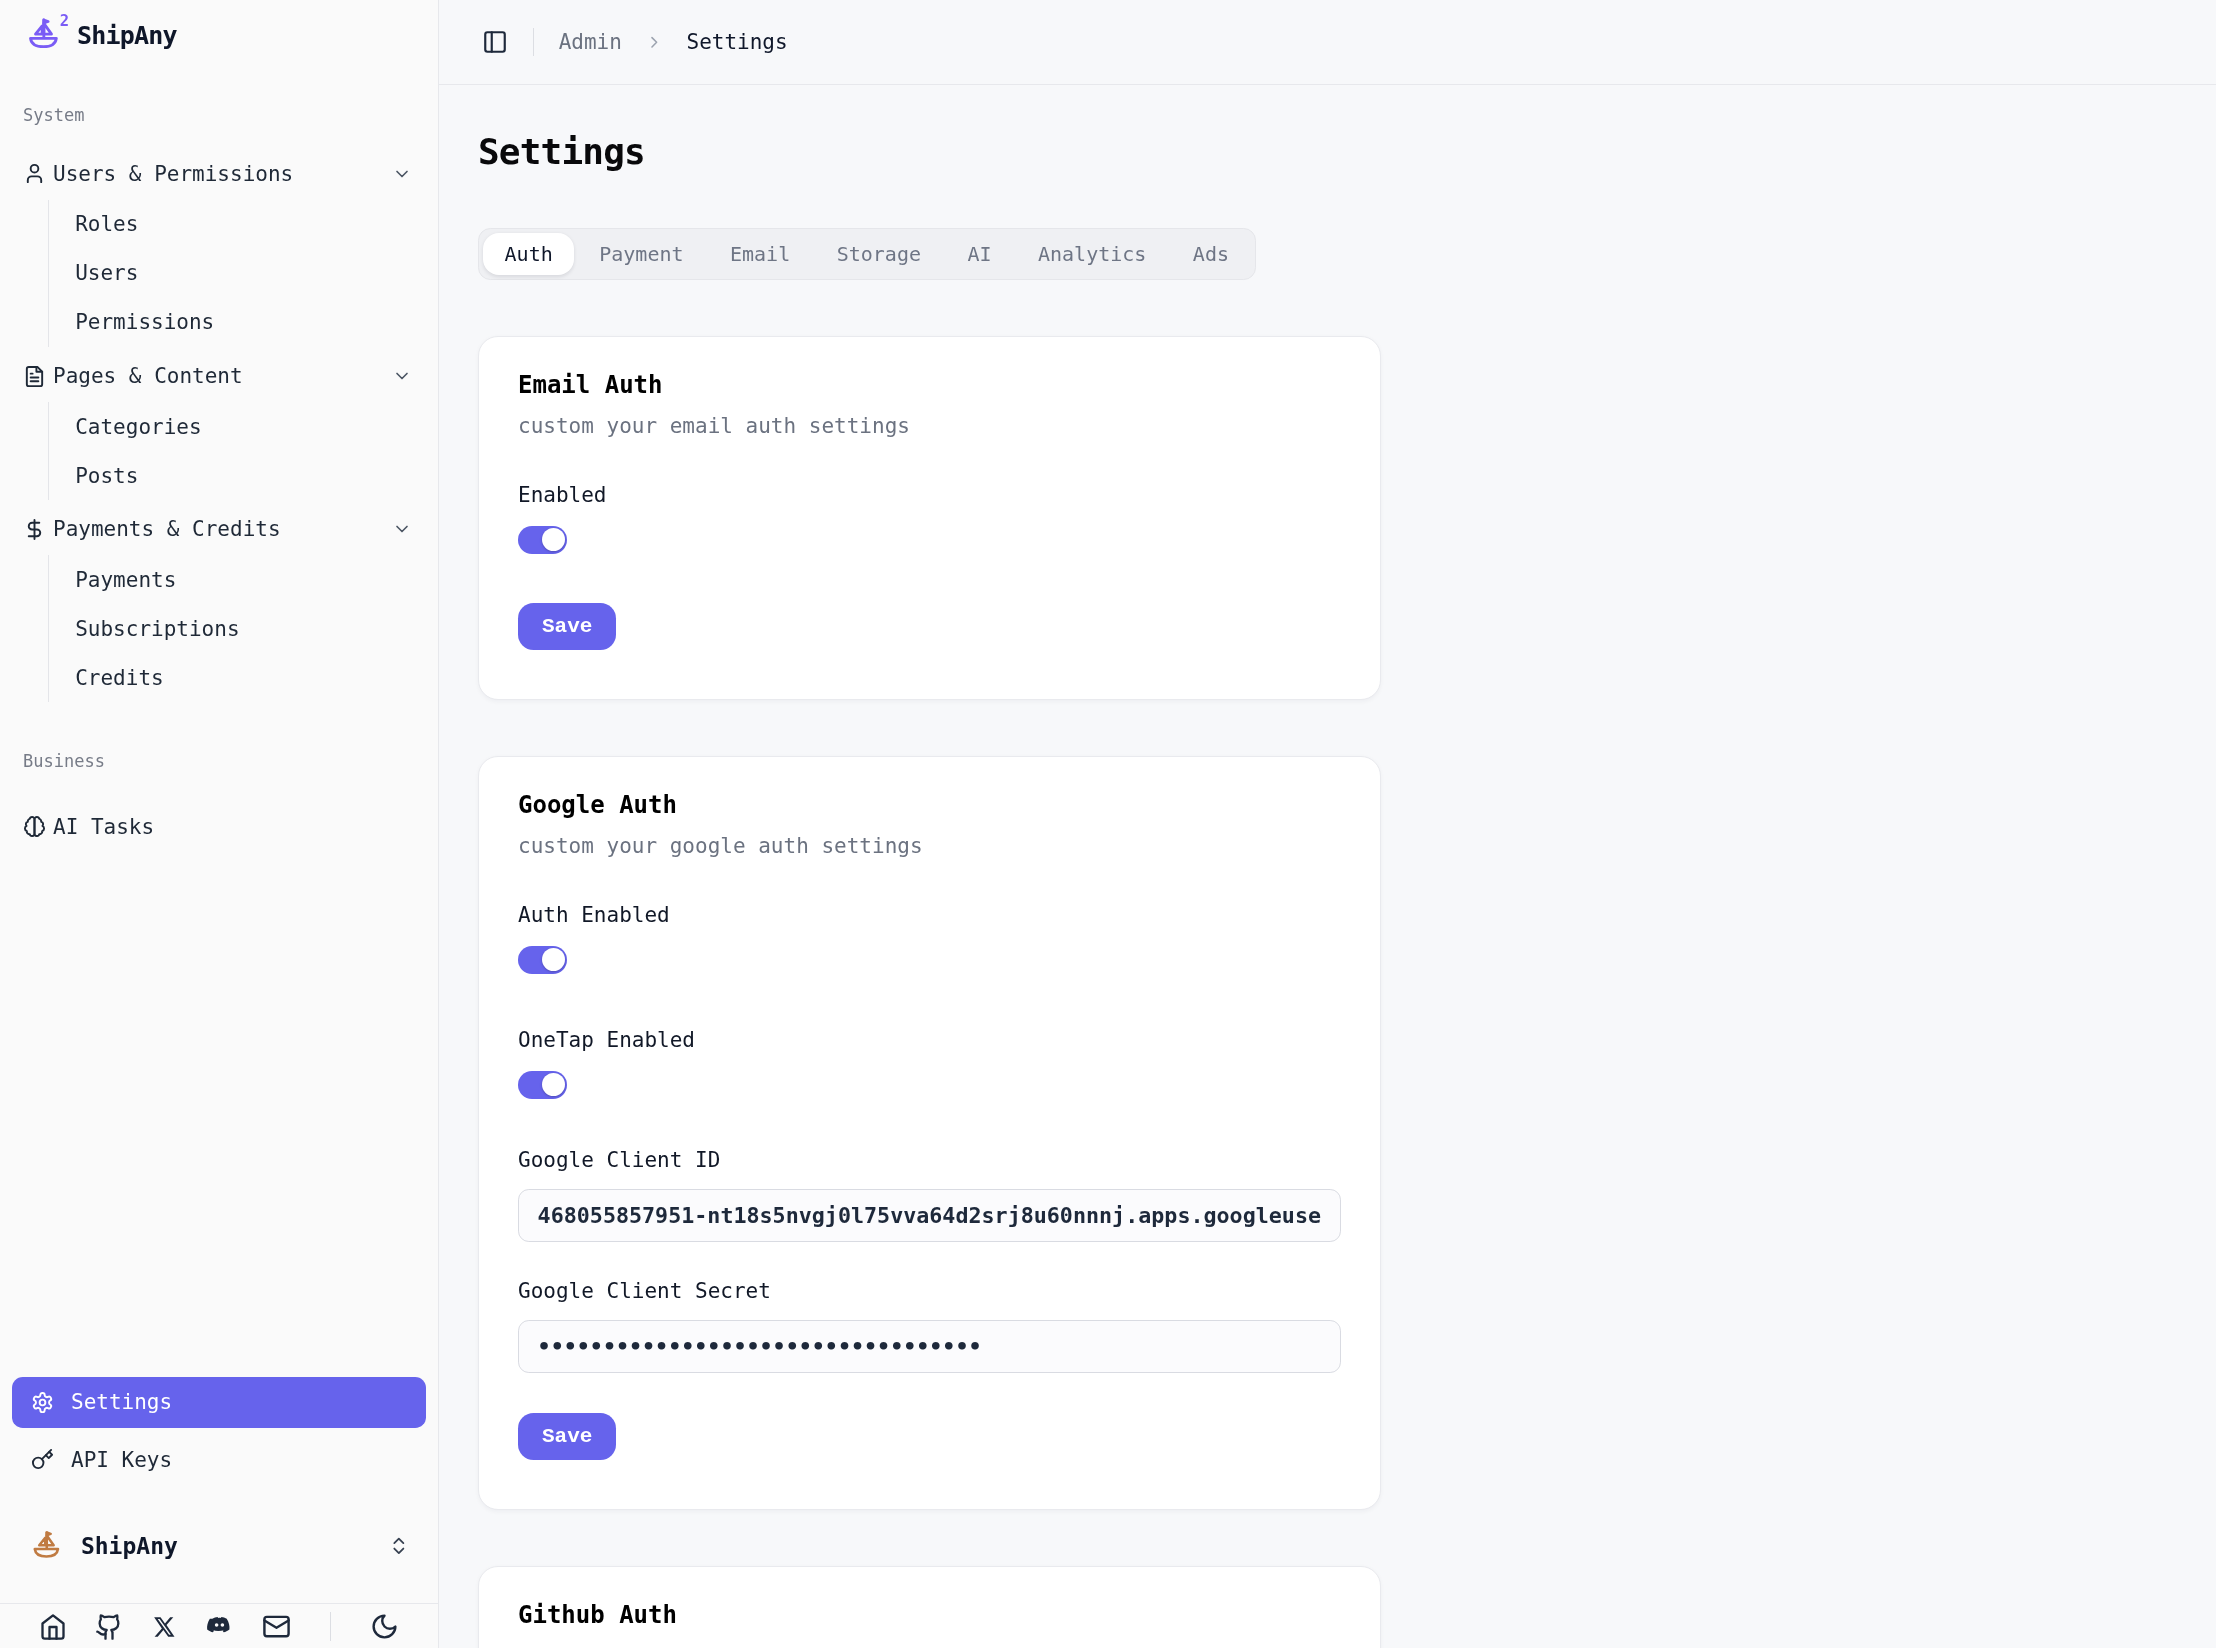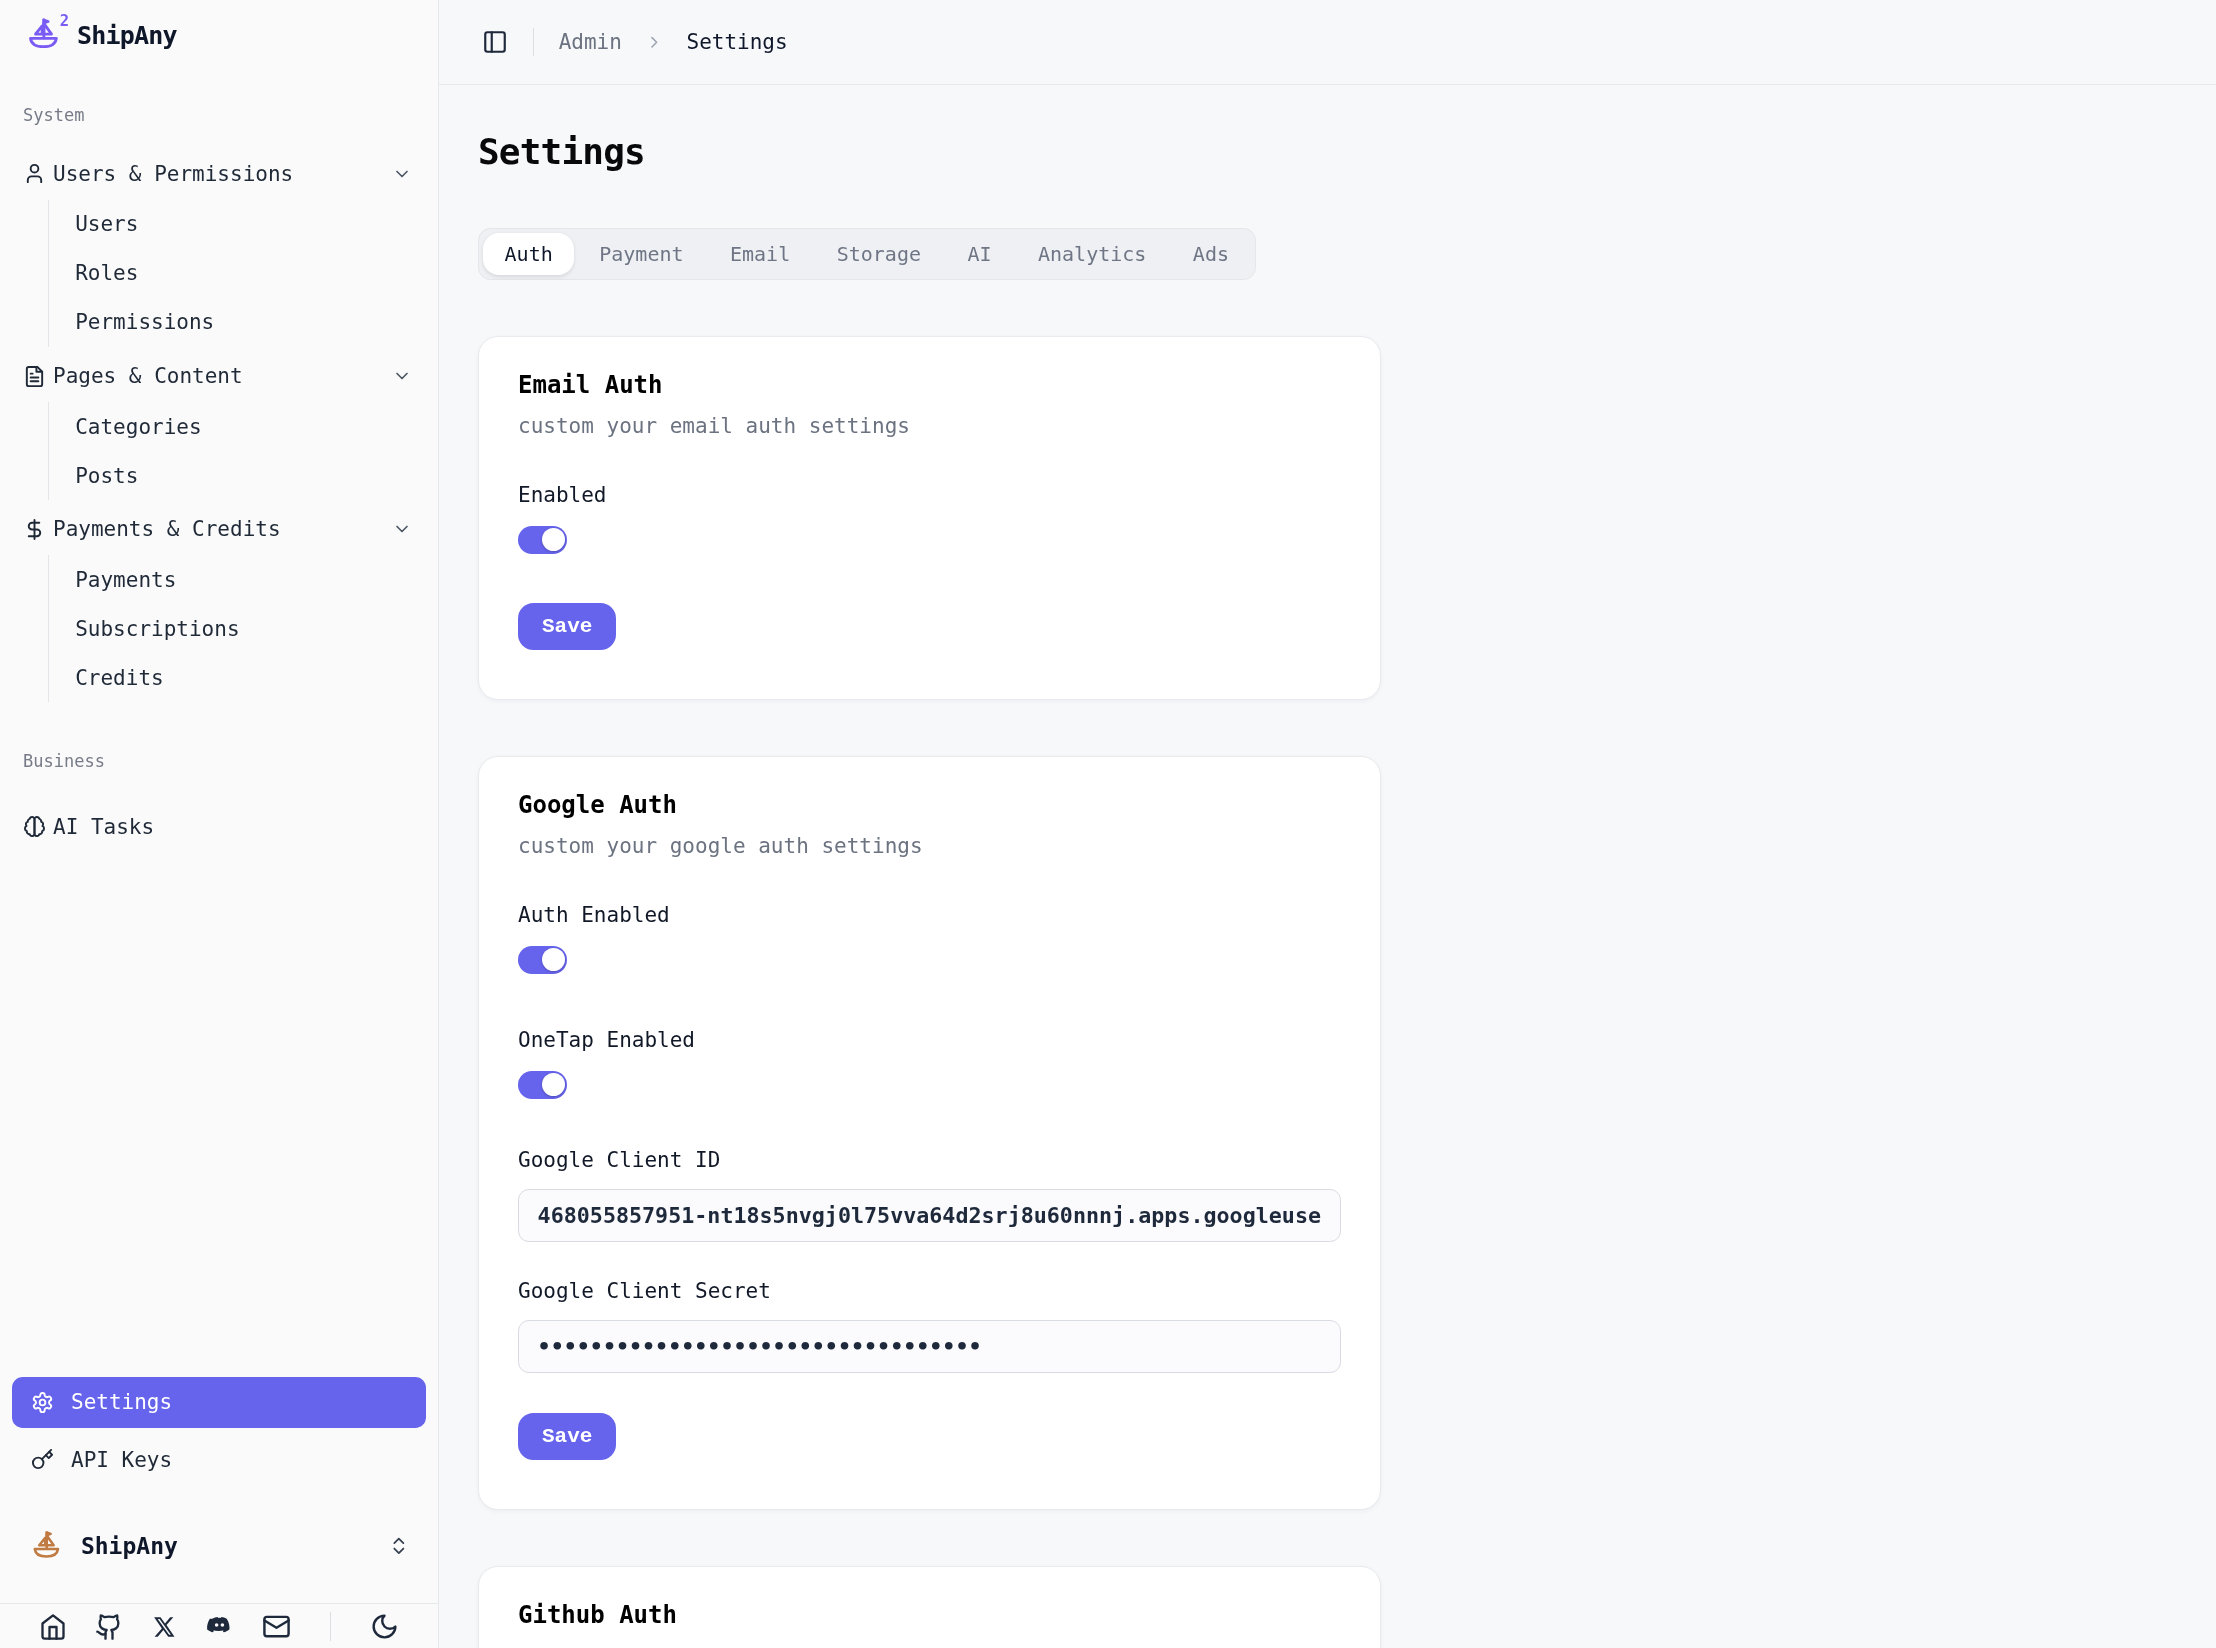--- a/index.html
+++ b/index.html
@@ -178,22 +178,22 @@
       <svg width="23" height="23" viewBox="0 0 24 24" class="icon">
         <path d="M19 21v-2a4 4 0 0 0-4-4H9a4 4 0 0 0-4 4v2"></path>
           <circle cx="12" cy="7" r="4"></circle>
       </svg>
       <span>Users &amp; Permissions</span>
       <svg class="chev" width="20" height="20" viewBox="0 0 24 24" style="stroke:#4b5563;stroke-width:2;fill:none;stroke-linecap:round;stroke-linejoin:round">
           <path d="m6 9 6 6 6-6"></path>
         </svg>
     </div>
     <div class="sublist">
+      <div class="subitem">Roles</div>
       <div class="subitem">Users</div>
-      <div class="subitem">Roles</div>
       <div class="subitem">Permissions</div>
     </div>
 
     <div class="group-row">
       <svg width="23" height="23" viewBox="0 0 24 24" class="icon">
         <path d="M15 2H6a2 2 0 0 0-2 2v16a2 2 0 0 0 2 2h12a2 2 0 0 0 2-2V7Z"></path>
           <path d="M14 2v5h6"></path>
           <path d="M10 9H8"></path>
           <path d="M16 13H8"></path>
           <path d="M16 17H8"></path>

